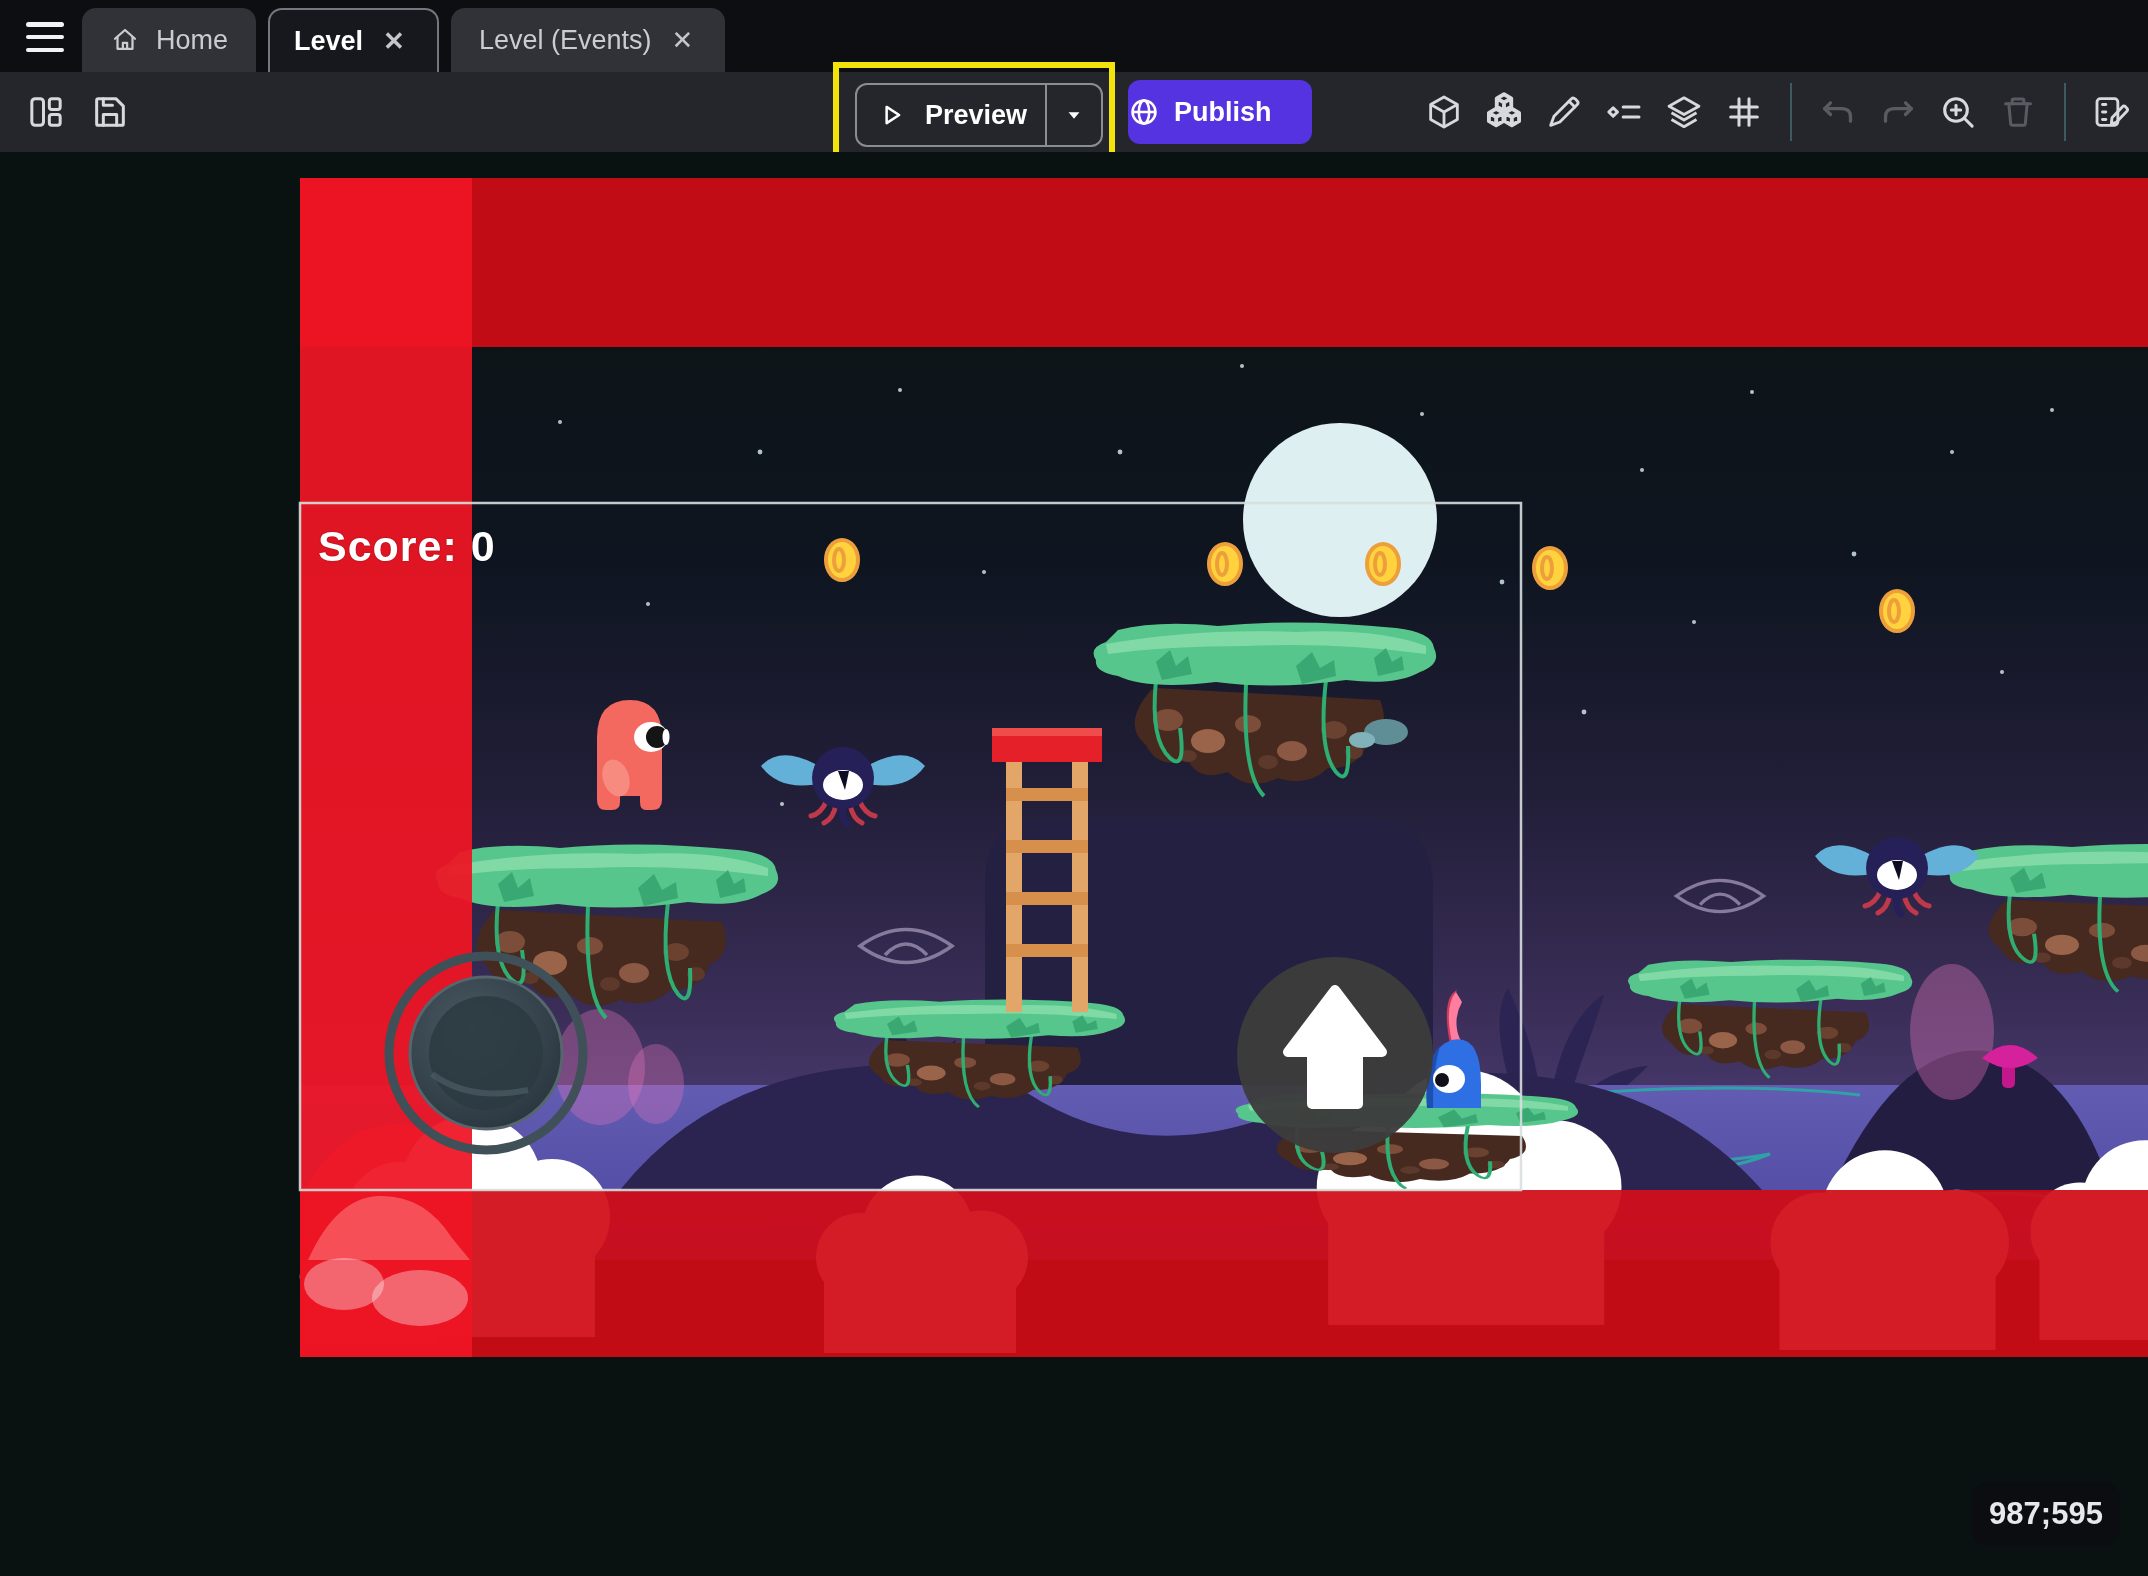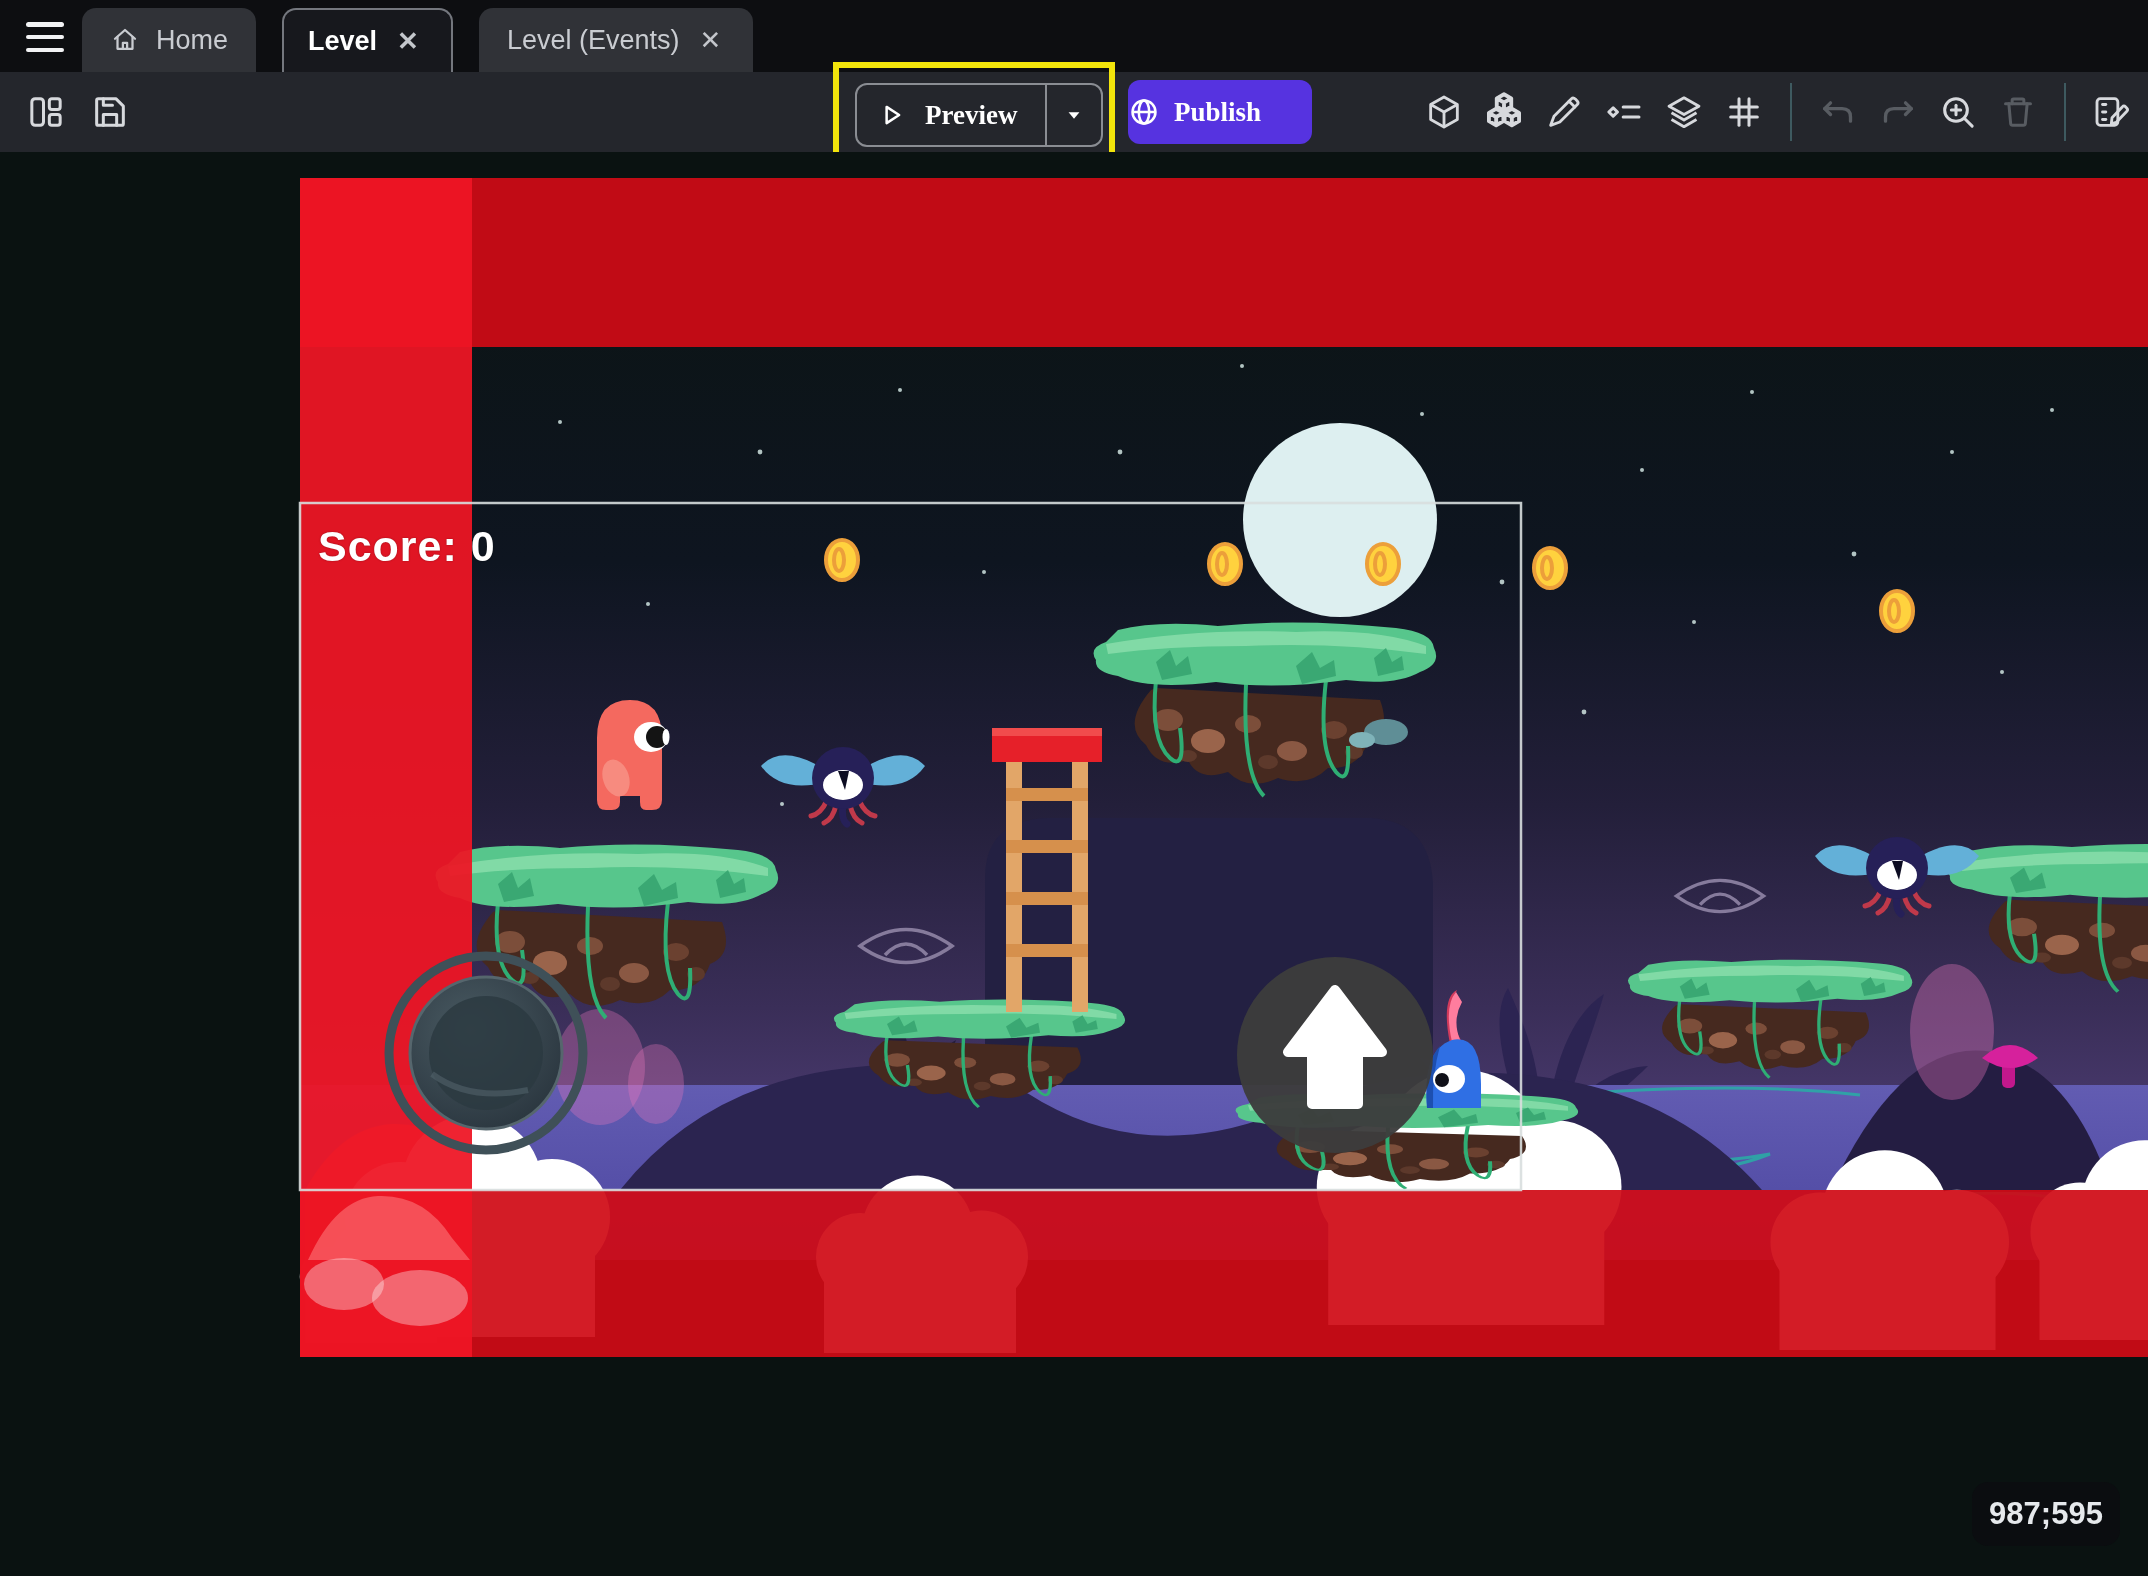--- a/index.html
+++ b/index.html
@@ -3,28 +3,28 @@
 <meta charset="utf-8">
 <style>
   * { box-sizing: border-box; margin: 0; padding: 0; }
   html,body { width:2148px; height:1576px; background:#0a1211; font-family:"Liberation Sans",sans-serif; overflow:hidden; }
   .app { position:relative; width:2148px; height:1576px; }
 
   
   .tabbar { position:absolute; left:0; top:0; width:2148px; height:72px; background:#0d0e11; display:flex; align-items:flex-end; }
   .hamburger { position:absolute; left:26px; top:22px; width:38px; height:30px; display:flex; flex-direction:column; justify-content:space-between; cursor:pointer; }
   .hamburger span { display:block; height:4.5px; border-radius:3px; background:#f2f3f5; }
-  .tabs { margin-left:82px; display:flex; align-items:flex-end; gap:26px; height:72px; }
+  .tabs { margin-left:82px; display:flex; align-items:flex-end; gap:12px; height:72px; }
   .tab { height:64px; border-radius:14px 14px 0 0; background:#303237; color:#c9ccd1; display:flex; align-items:center; padding:0 28px; gap:16px; font-size:27px; }
   .tab.active { background:#17181d; border:2px solid #74777e; border-bottom:none; color:#ffffff; font-weight:bold;padding-left:24px; }
   .tab .ticon { width:30px; height:30px; color:#c9ccd1; }
   .tab .closex { font-size:26px; color:#c3c6cb; padding:2px 4px; cursor:pointer; }
 
   
-  .toolbar { position:absolute; left:0; top:72px; width:2148px; height:80px; background:#24262c;font-family:Liberation Serif, serif; }
+  .toolbar { position:absolute; left:0; top:72px; width:2148px; height:80px; background:#24262c; }
   .tb-left { position:absolute; left:26px; top:20px; display:flex; gap:24px; }
   .tb-icon { width:40px; height:40px; color:#d7d9dd; cursor:pointer; }
   .tb-icon.dis { color:#585c62; cursor:default; }
   .yellowbox { position:absolute; left:833px; top:-10px; width:282px; height:100px; border:6px solid #f2e40b; }
   .previewbtn { position:absolute; left:16px; top:15px; width:248px; height:64px; border:2px solid #8a8d93; border-radius:12px; display:flex; align-items:center; color:#fff; cursor:pointer; }
   .pb-play { flex:0 0 68px; display:flex; justify-content:center; }
   .pb-label { flex:1; font-size:27px; font-weight:bold; }
   .pb-sep { width:2px; height:100%; background:#8a8d93; }
   .pb-caret { flex:0 0 54px; display:flex; justify-content:center; cursor:pointer; }
   .publishbtn { position:absolute; left:1128px; top:8px; width:184px; height:64px; background:#5633e0; border-radius:12px; display:flex; align-items:center; justify-content:flex-start; gap:14px; color:#fff; font-size:27px; font-weight:bold; cursor:pointer; }

